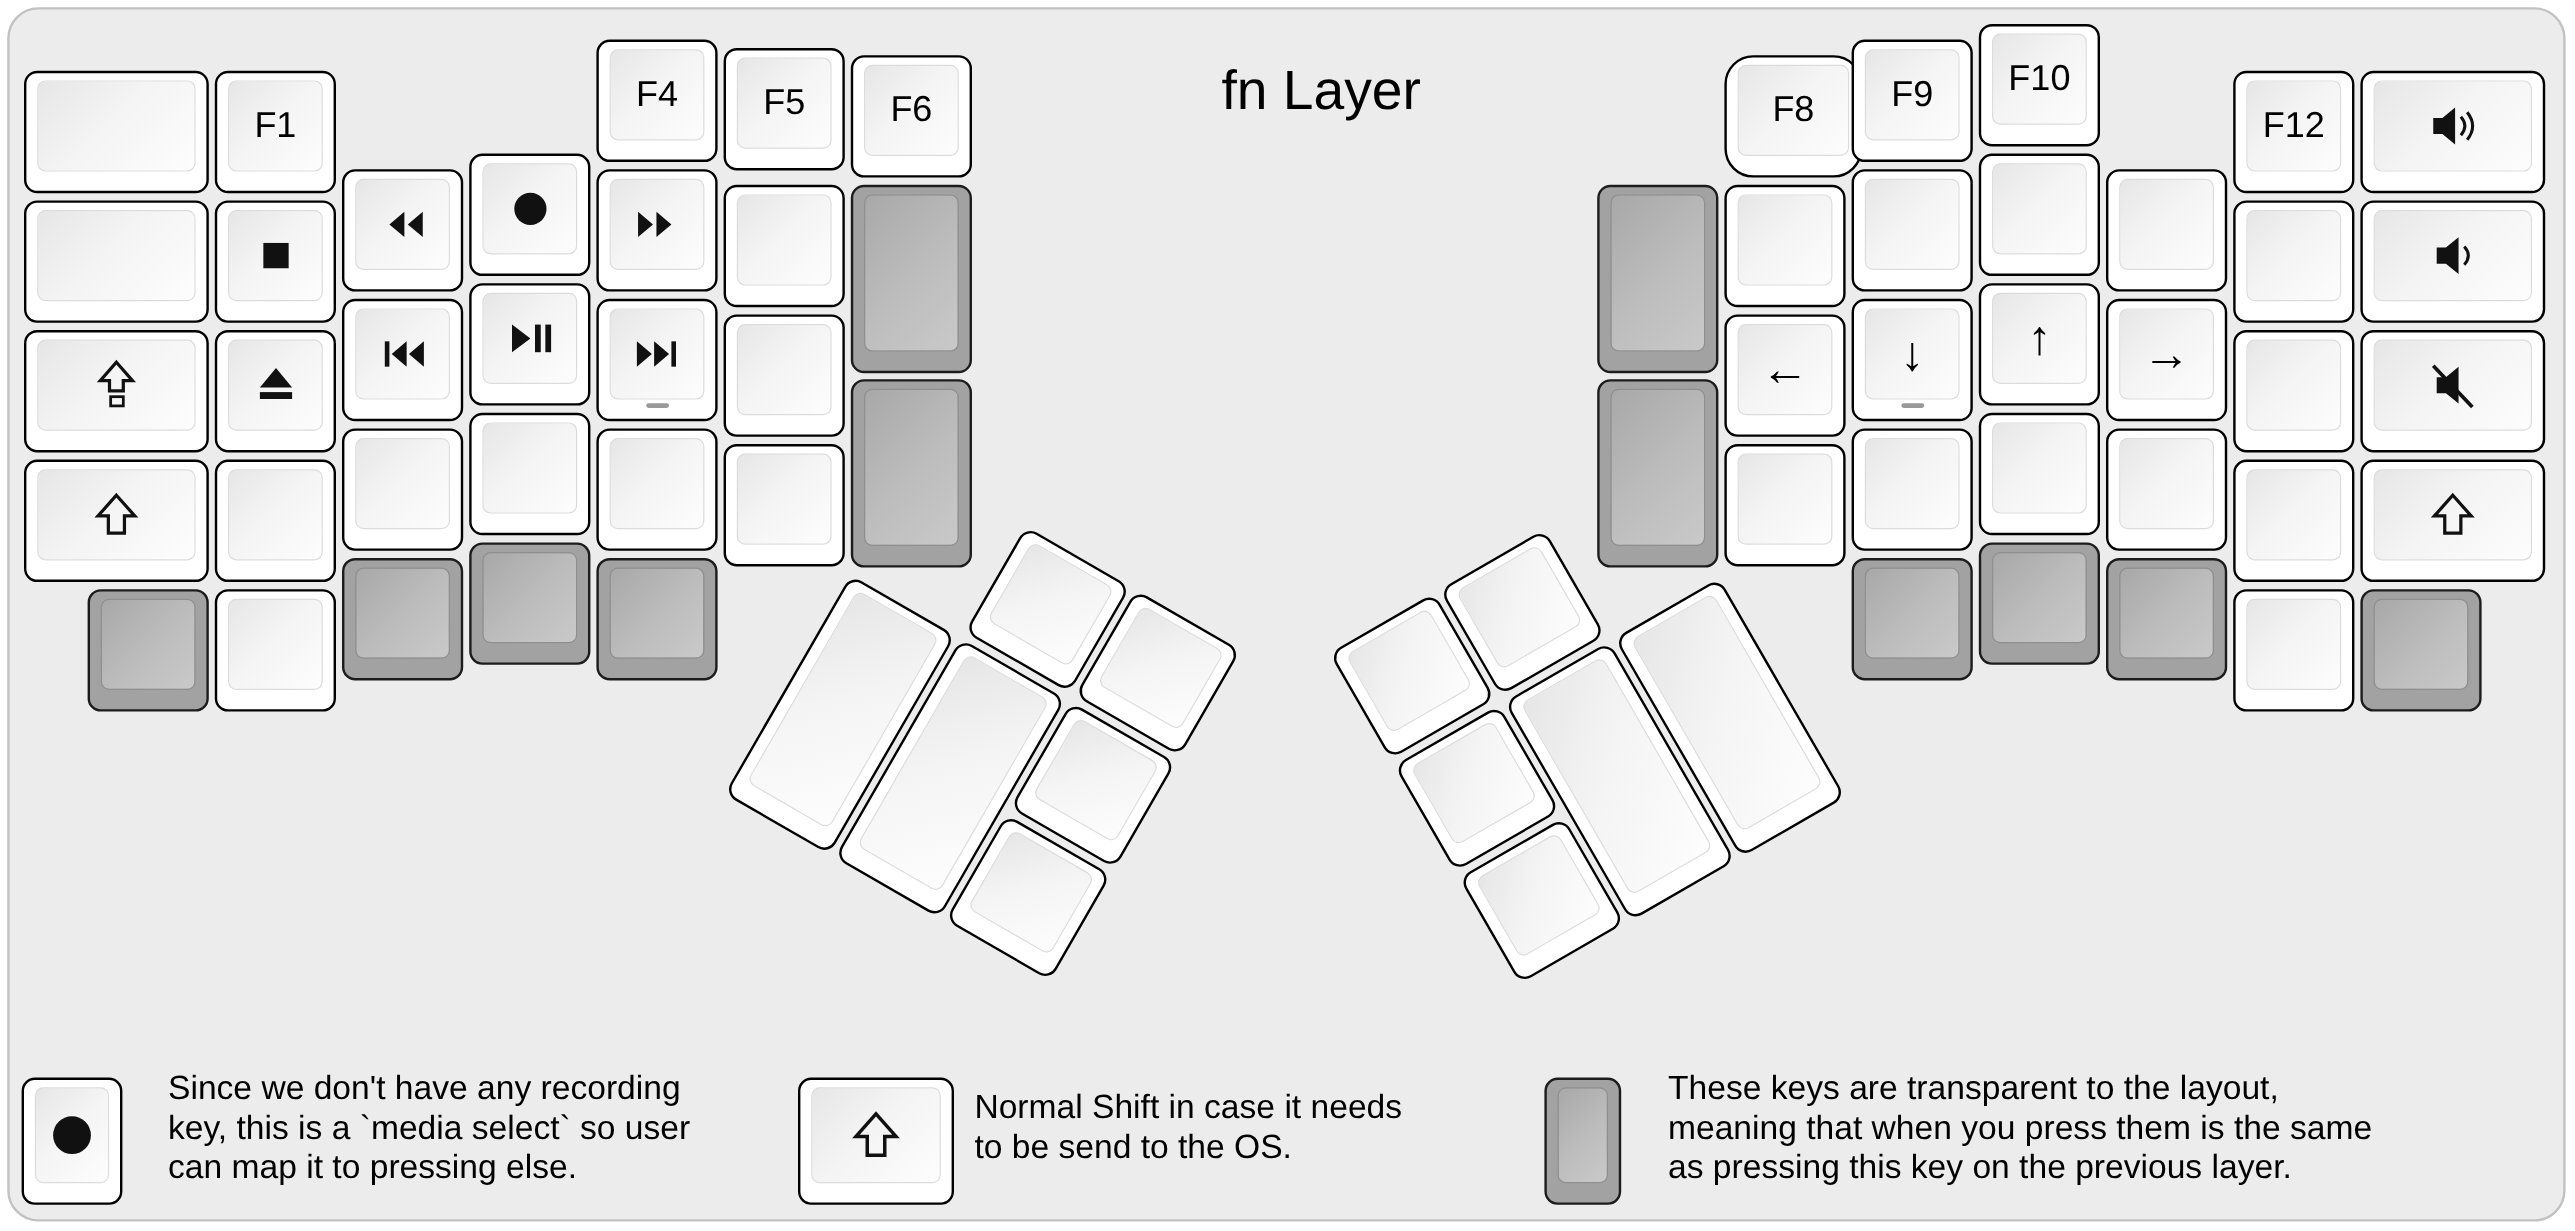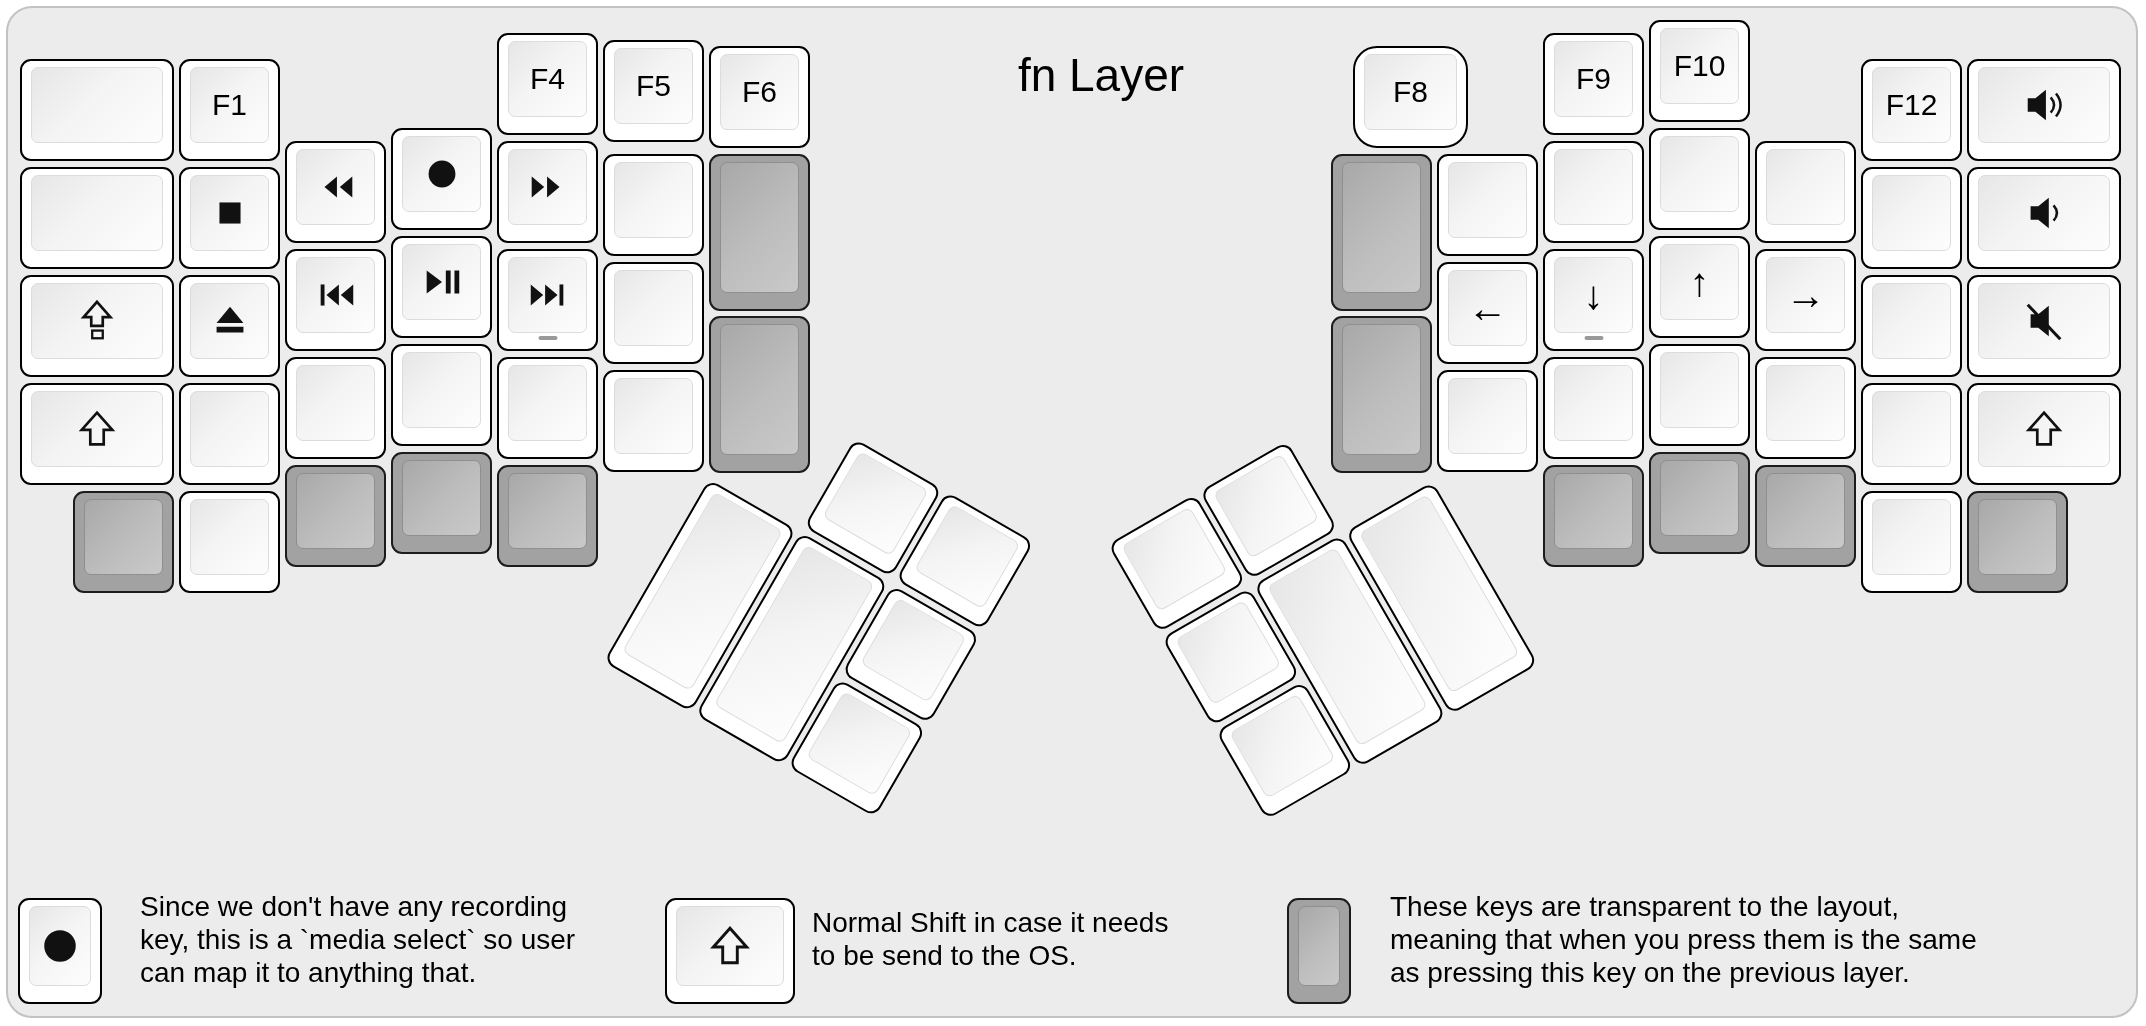--- a/index.html
+++ b/index.html
@@ -184,21 +184,21 @@
           <div class="cap"></div>
         </div>
       </div>
       <div class="cluster">
         <div class="key gray" style="left: 1331px; top: 154px; width: 101px; height: 157px;">
           <div class="cap"></div>
         </div>
         <div class="key gray" style="left: 1331px; top: 316px; width: 101px; height: 157px;">
           <div class="cap"></div>
         </div>
-        <div class="key white" style="left: 1353px; top: 46px; width: 115px; height: 102px; border-radius: 24px;">
+        <div class="key white" style="left: 1437px; top: 46px; width: 115px; height: 102px; border-radius: 24px;">
           <div class="cap">
             <span class="lbl">F8</span>
           </div>
         </div>
         <div class="key white" style="left: 1437px; top: 154px; width: 101px; height: 102px;">
           <div class="cap"></div>
         </div>
         <div class="key white arrow" style="left: 1437px; top: 262px; width: 101px; height: 102px;">
           <div class="cap">
             <span class="lbl">←</span>
@@ -350,21 +350,21 @@
           <div class="cap"></div>
         </div>
         <div class="key white" style="left: 1119px; top: 587px; width: 101px; height: 102px;">
           <div class="cap"></div>
         </div>
       </div>
     </div>
   <div id="legend">
     <div class="legend-text" id="legend-text-1">Since we don't have any recording
 key, this is a `media select` so user
-can map it to anything that.</div>
+can map it to pressing else.</div>
     <div class="legend-text" id="legend-text-2">Normal Shift in case it needs
 to be send to the OS.</div>
     <div class="legend-text" id="legend-text-3">These keys are transparent to the layout,
 meaning that when you press them is the same
 as pressing this key on the previous layer.</div>
   <div class="key white" style="left: 18px; top: 898px; width: 84px; height: 106px;">
         <div class="cap">
           <svg viewBox="0 0 48 48" width="54" height="54" fill="#111">
             <circle cx="24" cy="24" r="14"></circle>
           </svg>

